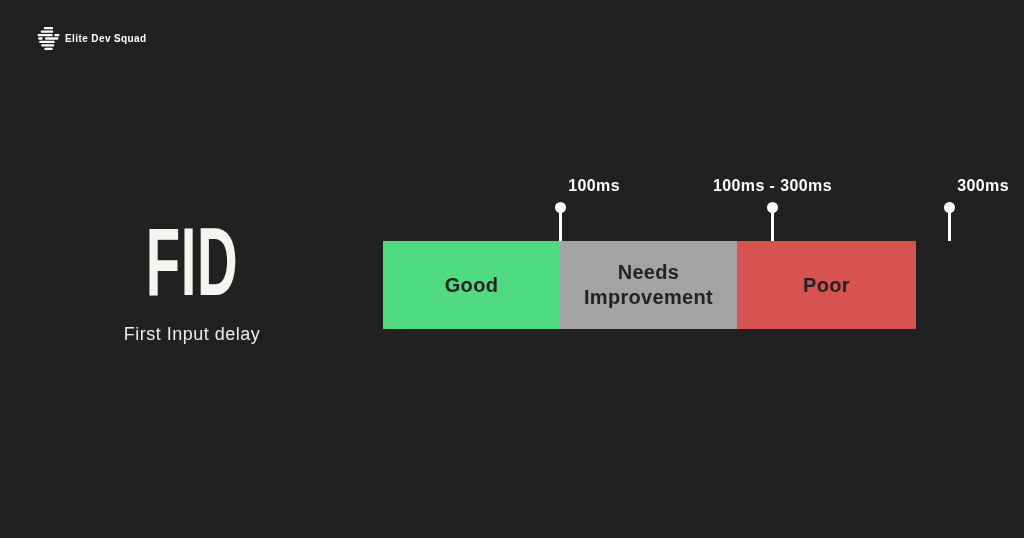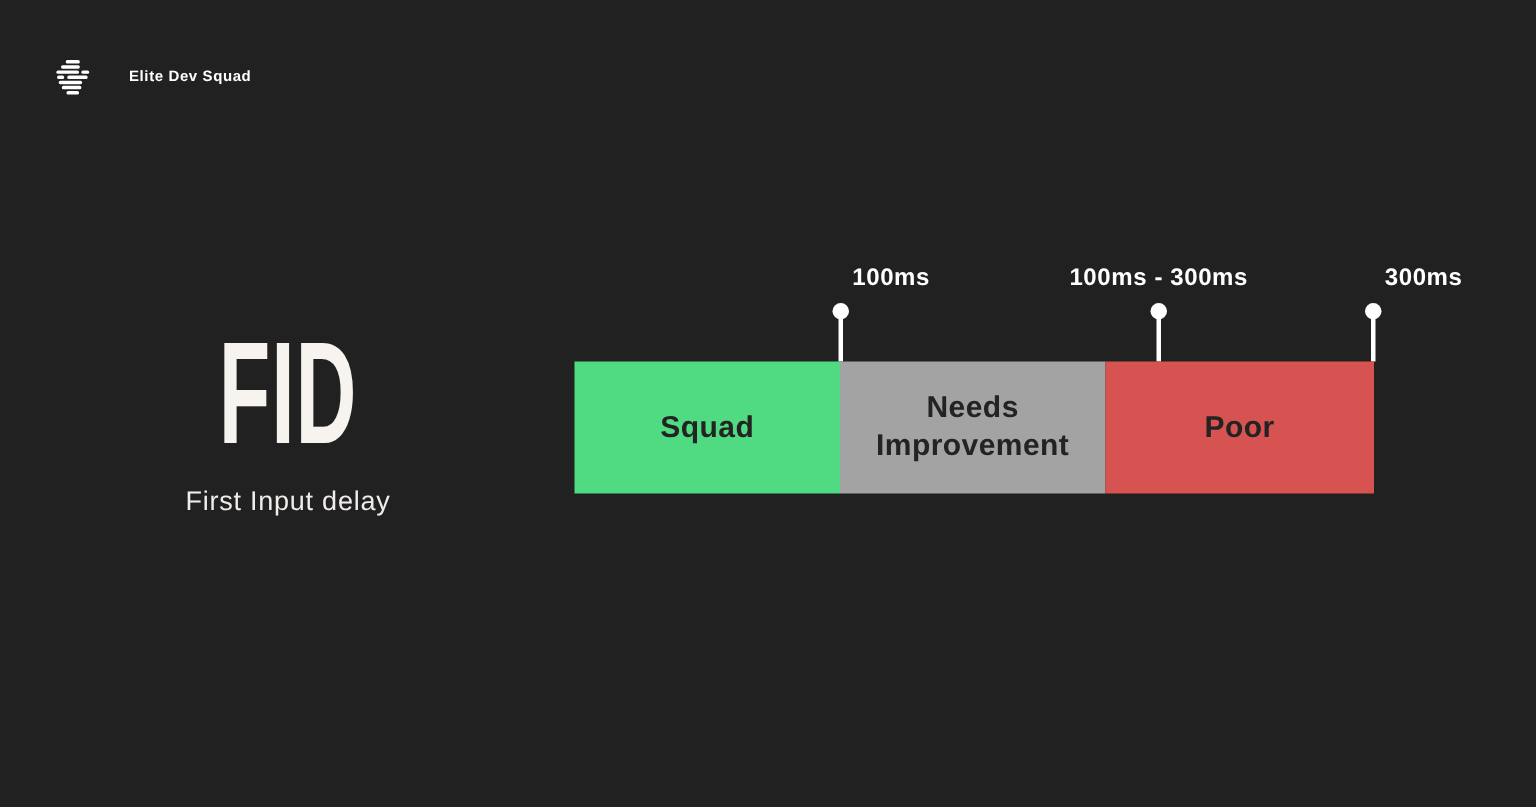--- a/index.html
+++ b/index.html
@@ -13,22 +13,21 @@
     overflow: hidden;
   }
 
   
   .brand {
     position: absolute;
     left: 36px;
     top: 26px;
     display: flex;
     align-items: center;
-    gap: 25px;
-    margin-top: 13px;
+    gap: 4px;
   }
   .brand-icon { width: 25px; height: 25px; display: block; }
   .brand-icon svg { display: block; width: 100%; height: 100%; }
   .brand-name {
     color: #ffffff;
     font-size: 10px;
     font-weight: 700;
     letter-spacing: 0.4px;
   }
 
@@ -94,21 +93,21 @@
   
   .marker {
     position: absolute;
     top: 177px;
     width: 120px;
     height: 64px;
     text-align: right;
   }
   .marker-0 { left: 500px; }
   .marker-1 { left: 712px; }
-  .marker-2 { left: 855px; }
+  .marker-2 { left: 889px; }
   .marker-label {
     position: absolute;
     top: 0;
     left: 0;
     width: 120px;
     color: #ffffff;
     font-size: 16px;
     font-weight: 700;
     letter-spacing: 0.4px;
     white-space: nowrap;
@@ -176,21 +175,21 @@
     </div>
 
     <div class="marker marker-2">
       <div class="marker-label">300ms</div>
       <div class="marker-line" style="background-color: rgb(255, 255, 255);"></div>
       <div class="marker-dot" style="background-color: rgb(255, 255, 255);"></div>
     </div>
 
     <div class="bar">
       <div class="segment segment-0" style="background-color: rgb(80, 219, 130); color: rgb(35, 35, 35);">
-        <span class="segment-label">Squad</span>
+        <span class="segment-label">Good</span>
       </div>
       <div class="segment segment-1" style="background-color: #a3a3a3; color: rgb(35, 35, 35);">
         <span class="segment-label">Needs Improvement</span>
       </div>
       <div class="segment segment-2" style="background-color: rgb(214, 83, 81); color: rgb(35, 35, 35); text-align: right;">
         <span class="segment-label">Poor</span>
       </div>
     </div>
 
   </section>

